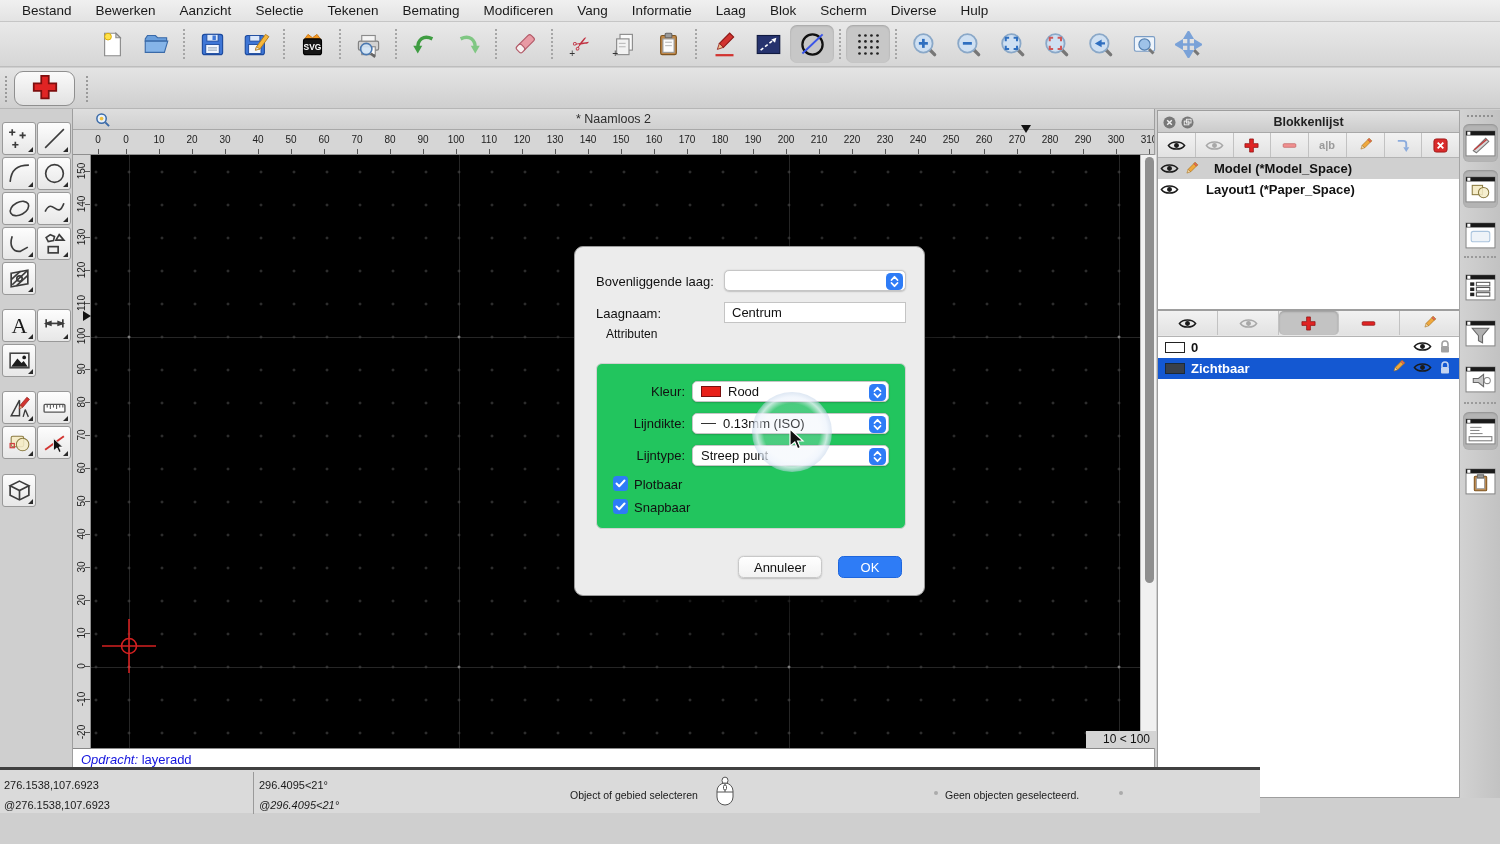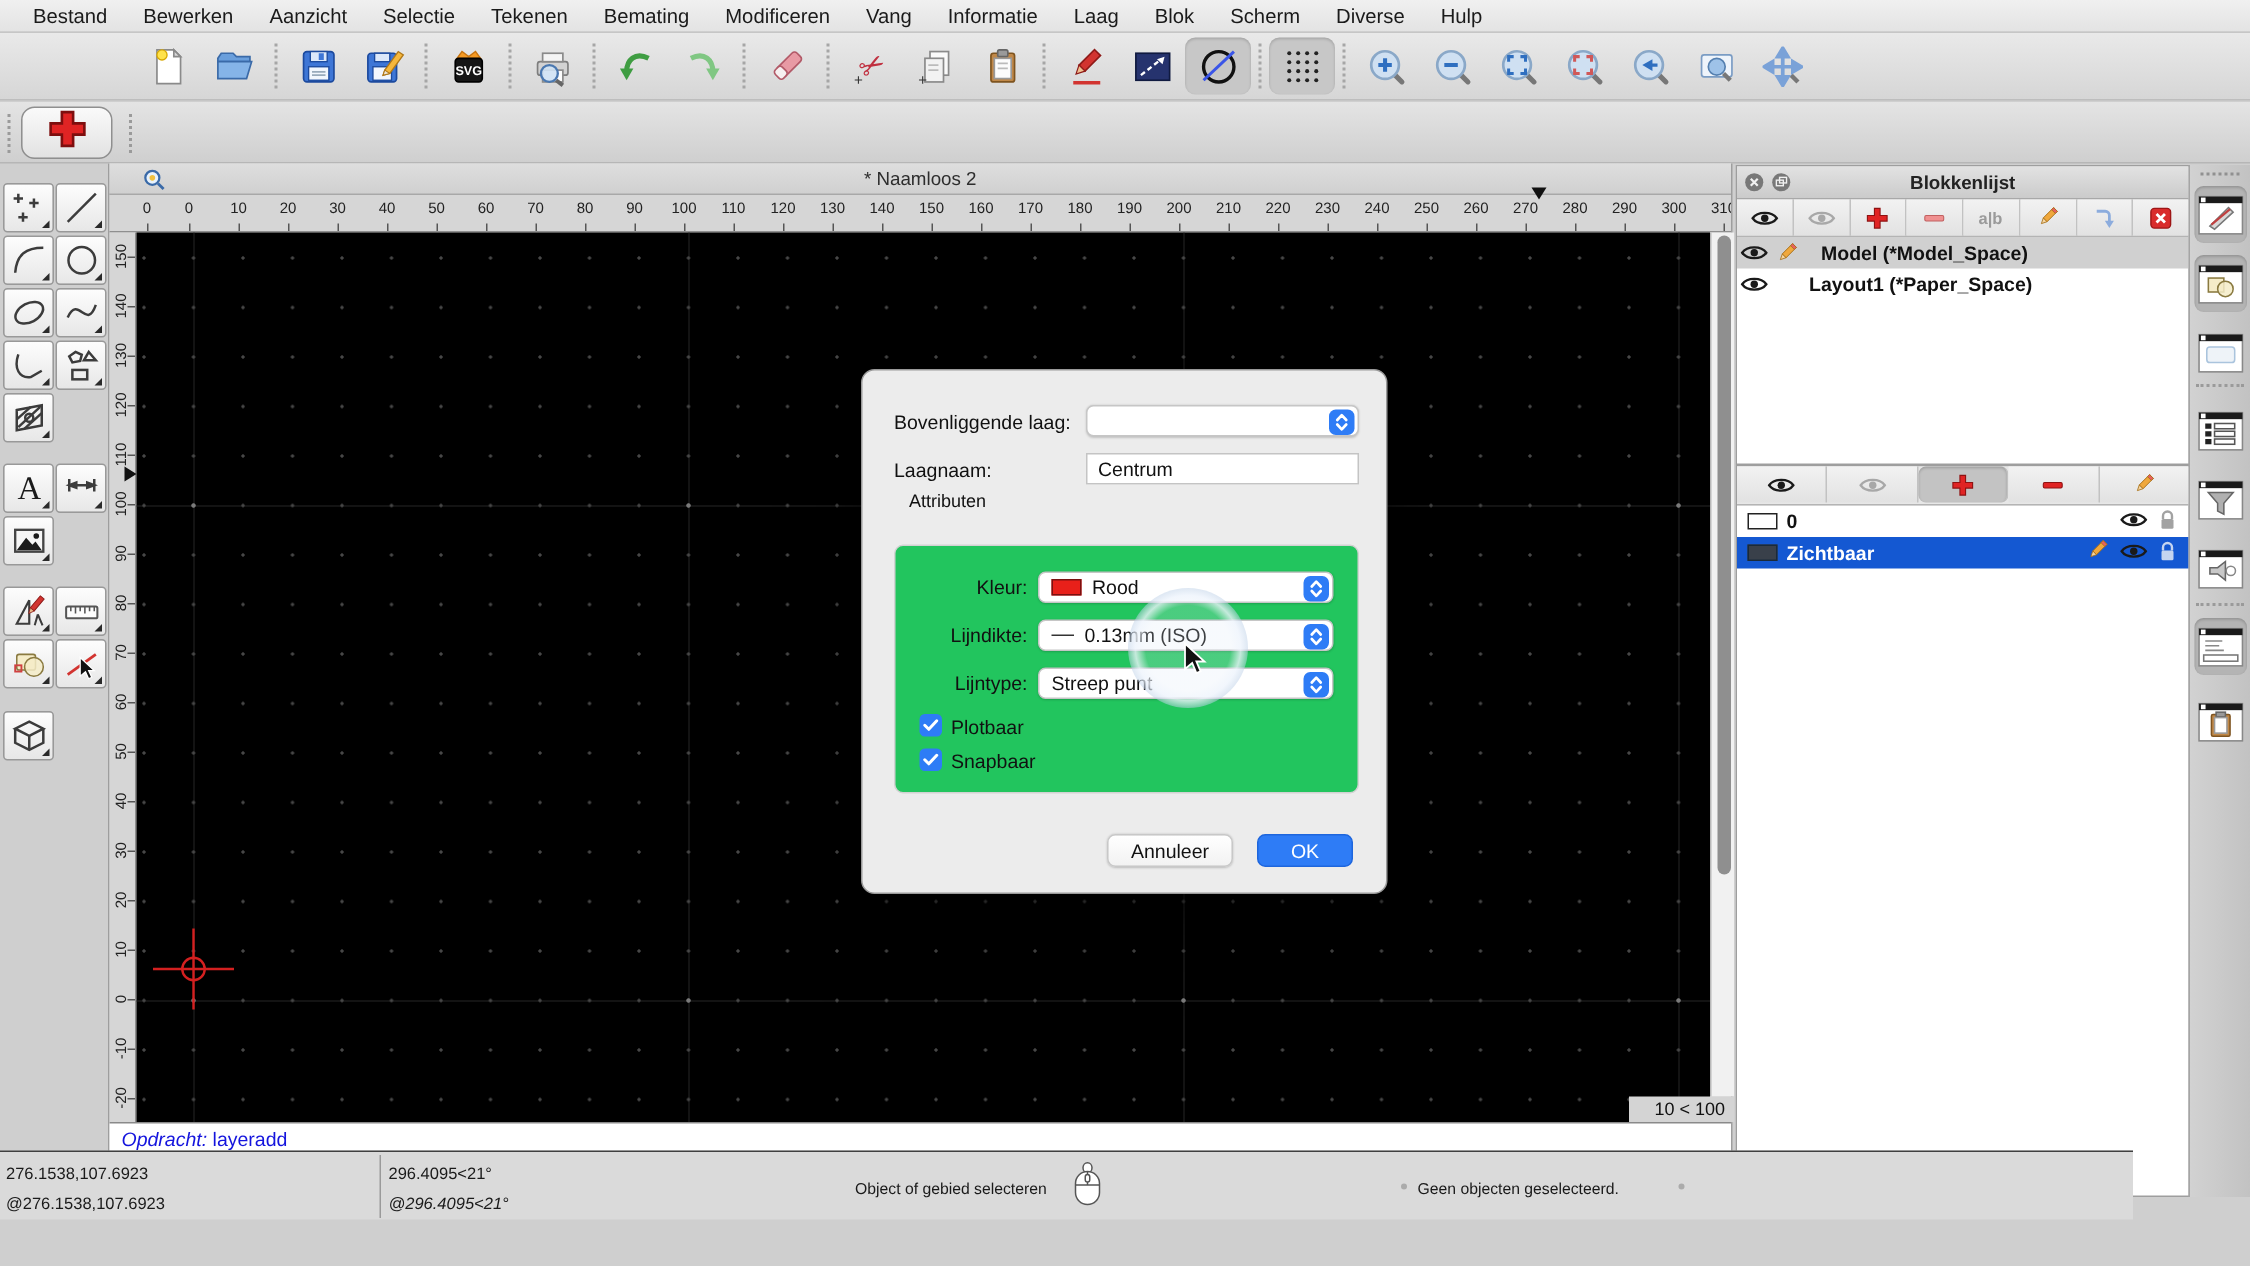--- a/index.html
+++ b/index.html
@@ -94,22 +94,22 @@
   
   #dock { position:absolute; left:1459px; top:110px; width:41px; height:688px;
     background:linear-gradient(90deg,#d2d2d2,#c2c2c2); border-left:1px solid #a5a5a5; }
   .dock-handle { position:absolute; top:5px; left:7px; width:26px; border-top:2px dotted #909090; }
   .dock-btn { position:absolute; left:3px; width:35px; height:38px; border-radius:6px;
     display:flex; align-items:center; justify-content:center; }
   .dock-btn.pressed { background:#b4b4b4; box-shadow:inset 0 1px 2px rgba(0,0,0,.2); }
   .dock-sep { position:absolute; left:4px; width:32px; border-top:2px dotted #9a9a9a; }
 
   
-  #statusbar { position:absolute; left:0; top:767px; width:1422px; height:46px;
-    background:#dadada; border-top:1px solid #404040; font-size:11px; color:#1a1a1a; }
+  #statusbar { position:absolute; left:0; top:767px; width:1260px; height:46px;
+    background:#dadada; border-top:3px solid #404040; font-size:11px; color:#1a1a1a; }
   .sb-div { position:absolute; left:253px; top:2px; height:42px; border-left:1px solid #9a9a9a; }
   .sb-dot { position:absolute; width:4px; height:4px; border-radius:50%; background:#ababab; }
 
   
   #dialog { position:absolute; left:574px; top:246px; width:351px; height:350px; background:#ececec;
     border:1px solid #9a9a9a; border-radius:9px; z-index:50;
     box-shadow:0 22px 50px rgba(0,0,0,.5), 0 3px 12px rgba(0,0,0,.3); font-size:13px; color:#111; }
   .dlg-label { position:absolute; }
   .select { position:absolute; height:21px; background:#fff; border:1px solid #c6c6c6; border-radius:5px;
     box-shadow:0 .5px 1.5px rgba(0,0,0,.18); display:flex; align-items:center; padding-left:8px; }

